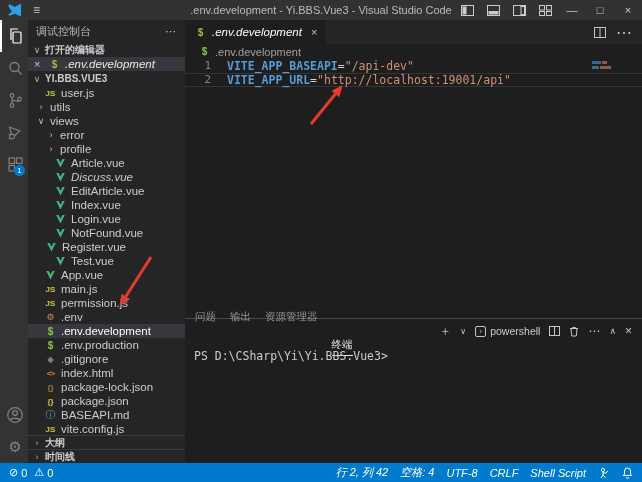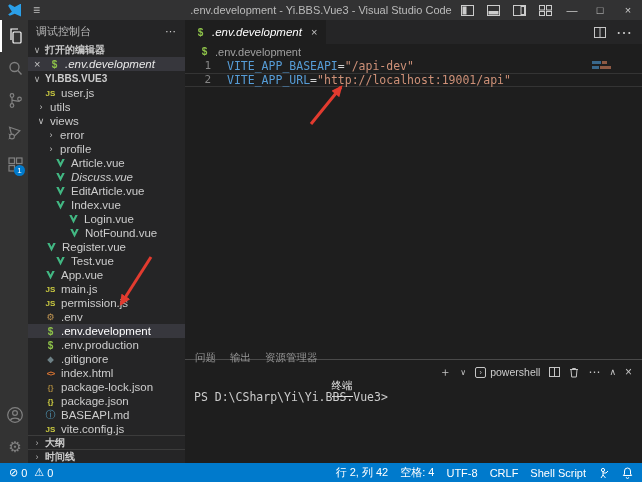--- a/index.html
+++ b/index.html
@@ -59,46 +59,46 @@
   .tab { background:#1e1e1e; display:flex; align-items:center; gap:5px; padding:0 9px; font-size:11.5px; color:#ffffff; }
   .tab .name { font-style:italic; }
   .tab .close-x { color:#c5c5c5; margin-left:4px; font-size:11px; }
   .tab-actions { margin-left:auto; display:flex; align-items:center; gap:10px; padding-right:10px; color:#c5c5c5; }
   .breadcrumb { height:15px; display:flex; align-items:center; gap:4px; padding-left:13px; font-size:11px; color:#a0a0a0; flex:none; }
   .code { position:relative; flex:1; font-family:"DejaVu Sans Mono", monospace; font-size:11.5px; padding-top:0; overflow:hidden; }
   .code-line { height:14px; line-height:14px; display:flex; align-items:center; }
   .code-line.current { border-top:1px solid #343434; border-bottom:1px solid #343434; }
   .ln { width:26px; flex:none; text-align:right; color:#858585; font-size:11px; }
   .lc { padding-left:16px; white-space:pre; }
-  .tok-var { color:#569cd6; }
+  .tok-var { color:#569cd6;font-weight:bold; }
   .tok-op { color:#d4d4d4; }
   .tok-str { color:#ce9178; }
   .tok-str-link { color:#ce9178; }
   .minimap { position:absolute; top:2px; right:24px; width:26px; }
   .mm-row { height:3px; margin-bottom:2px; display:flex; gap:1px; }
   .mm-row span { display:block; height:3px; }
 
   
-  .panel { height:104px; flex:none; border-top:1px solid #4a4a4a; display:flex; flex-direction:column; background:#1e1e1e; }
+  .panel { height:145px; flex:none; border-top:1px solid #4a4a4a; display:flex; flex-direction:column; background:#1e1e1e; }
   .panel-header { height:24px; flex:none; display:flex; align-items:center; padding:0 10px; }
   .panel-tabs { display:flex; gap:14px; }
   .panel-tab { font-size:10.5px; color:#969696; padding:4px 0 3px; }
   .panel-tab.active { color:#e7e7e7; border-bottom:1px solid #e7e7e7;margin-top:28px; }
   .panel-actions { margin-left:auto; display:flex; align-items:center; gap:9px; color:#c5c5c5; }
   .pa-ic { display:flex; align-items:center; gap:4px; font-size:12px; }
   .shell-chip { display:flex; align-items:center; gap:4px; font-size:10.5px; color:#cccccc; }
   .shell-chip .term-box { width:11px; height:11px; border:1px solid #c5c5c5; border-radius:2px; font-size:7px; line-height:9px; text-align:center; color:#c5c5c5; }
   .terminal { flex:1; padding:6px 9px; font-family:"DejaVu Sans Mono", monospace; font-size:11.5px; color:#cccccc; }
 
   
   .statusbar { position:absolute; bottom:0; left:0; right:0; height:19px; background:#007acc; color:#ffffff; display:flex; align-items:center; font-size:11px; padding:0 9px; z-index:2; }
   .sb-left { display:flex; align-items:center; gap:10px; }
   .sb-group { display:flex; align-items:center; gap:3px; }
   .sb-right { margin-left:auto; display:flex; align-items:center; gap:12px; }
-  .sb-item { white-space:nowrap; }
+  .sb-item { white-space:nowrap;font-style:italic; }
 
   
   .arrows { position:absolute; top:0; left:0; z-index:5; pointer-events:none; }
 
   svg.icon { display:block; }
 </style>
 </head>
 <body>
 
 <div class="window">
@@ -250,26 +250,26 @@
           <div class="tree-item" style="padding-left: 26px;">
 
     <span class="ficon ic-vue"></span>
     <span class="flabel">EditArticle.vue</span>
   </div>
           <div class="tree-item" style="padding-left: 26px;">
 
     <span class="ficon ic-vue"></span>
     <span class="flabel">Index.vue</span>
   </div>
-          <div class="tree-item" style="padding-left: 39px; text-align: right;">
+          <div class="tree-item" style="padding-left: 26px; text-align: right;">
 
     <span class="ficon ic-vue"></span>
     <span class="flabel">Login.vue</span>
   </div>
-          <div class="tree-item" style="padding-left: 40px; text-align: right;">
+          <div class="tree-item" style="padding-left: 26px; text-align: right;">
 
     <span class="ficon ic-vue"></span>
     <span class="flabel">NotFound.vue</span>
   </div>
           <div class="tree-item" style="padding-left: 17px;">
 
     <span class="ficon ic-vue"></span>
     <span class="flabel">Register.vue</span>
   </div>
           <div class="tree-item" style="padding-left: 26px;">

